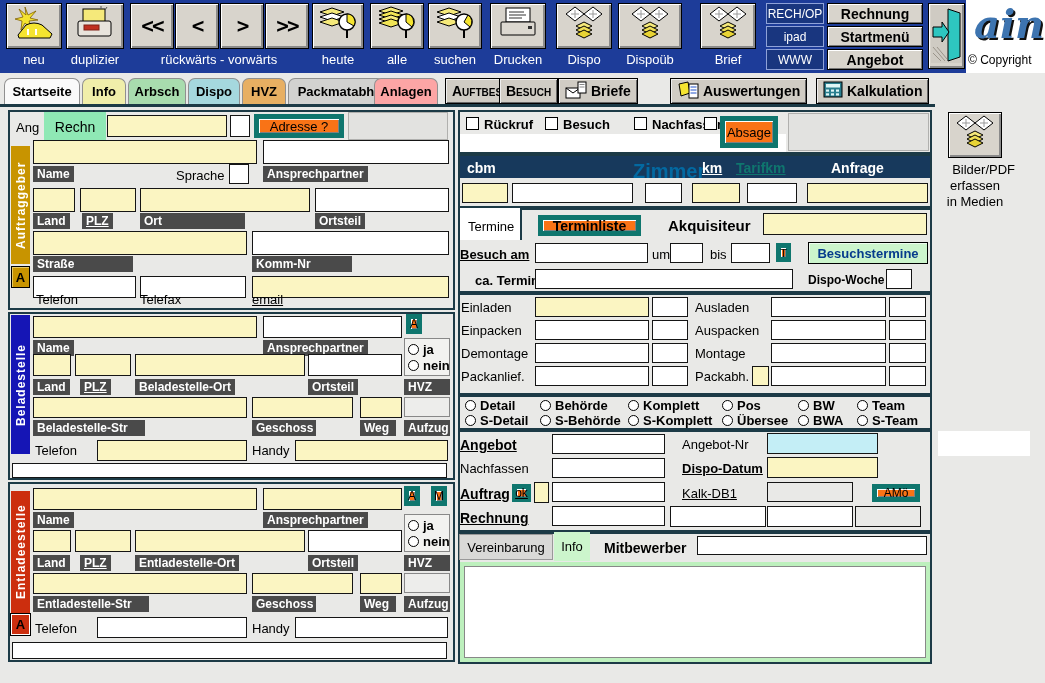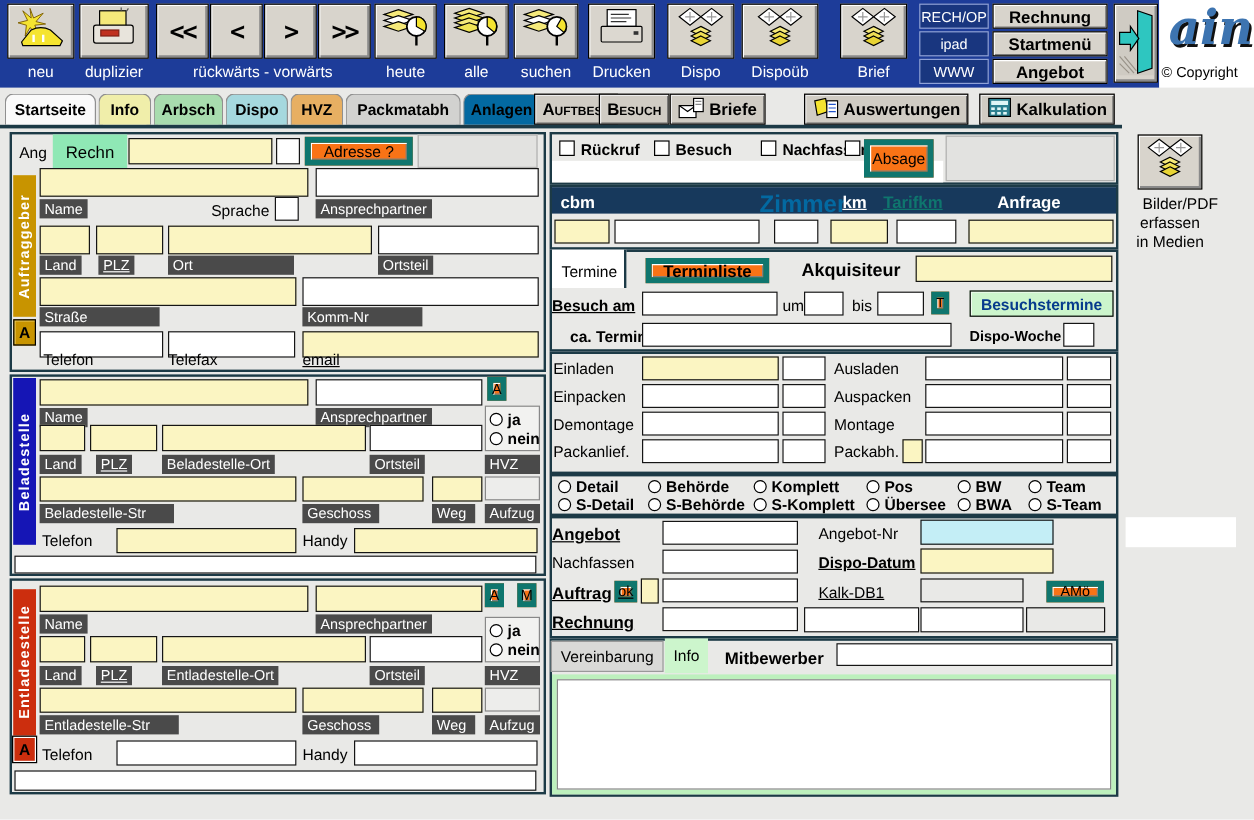--- a/index.html
+++ b/index.html
@@ -4,21 +4,21 @@
 <style>
 *{margin:0;padding:0;box-sizing:border-box}
 body{background:#fff}
 #screen{position:relative;width:1045px;height:683px;background:#e9e9e7;font-family:"Liberation Sans",sans-serif;overflow:hidden}
 .a{position:absolute}
 .yf{background:#fbf5c2;border:1px solid #151515}
 .wf{background:#fff;border:1px solid #151515}
 .gf{background:#e9e9e7;border:1px solid #151515}
 .cf{background:#c4eef6;border:1px solid #151515}
 .inset{background:#e2e2e0;border:1px solid #b0b0ae}
-.dl{background:#4a4a4a;color:#fff;font-weight:normal;font-size:12px;line-height:16px;height:16px;padding:0 4px;white-space:nowrap}
+.dl{background:#4a4a4a;color:#fff;font-weight:bold;font-size:12px;line-height:16px;height:16px;padding:0 4px;white-space:nowrap}
 .t{font-size:13px;white-space:nowrap;color:#000}
 .b{font-weight:bold}
 .u{text-decoration:underline}
 .btn{background:#f97316;border:5px solid #0f766e;box-shadow:inset 1px 1px 0 #fff,inset -1px -1px 0 #808080;display:flex;align-items:center;justify-content:center;font-size:13px;white-space:nowrap}
 .box{border:2px solid #1c3a46}
 .vbar{color:#fff;font-weight:bold;font-size:12px;writing-mode:vertical-rl;transform:rotate(180deg);display:flex;align-items:center;justify-content:center;letter-spacing:1px}
 .cb{width:13px;height:13px;background:#fff;border:1px solid #000}
 .rad{width:11px;height:11px;background:#fff;border:1px solid #000;border-radius:50%;flex:none}
 .tbi{background:#d8d4cc;border:1px solid #000;box-shadow:inset 1px 1px 0 #fff,inset -2px -2px 0 #8a8a8a;display:flex;align-items:center;justify-content:center}
 .tbl{color:#fff;font-size:13px;white-space:nowrap;text-align:center}
@@ -186,21 +186,21 @@
 
   <div class="a" style="left:974px;top:0px;font-size:40px;font-weight:bold;font-style:italic;color:#3d74b0;text-shadow:2px 2px 0 #111;font-family:'DejaVu Serif',serif">ain</div>
   <div class="a" style="left:968px;top:53px;font-size:12px;color:#000">© Copyright</div>
 
   <div class="a tab" style="left:4px;top:78px;width:76px;background:#fafafa">Startseite</div>
   <div class="a tab" style="left:82px;top:78px;width:44px;background:#f0eeaa">Info</div>
   <div class="a tab" style="left:128px;top:78px;width:58px;background:#a8dcae">Arbsch</div>
   <div class="a tab" style="left:188px;top:78px;width:52px;background:#a5d8de">Dispo</div>
   <div class="a tab" style="left:242px;top:78px;width:44px;background:#e7af62">HVZ</div>
   <div class="a tab" style="left:288px;top:78px;width:96px;background:#d2d2d0">Packmatabh</div>
-  <div class="a tab" style="left:386px;top:78px;width:64px;background:#0369a1">Anlagen</div>
+  <div class="a tab" style="left:374px;top:78px;width:64px;background:#fca5a5">Anlagen</div>
 
   <div class="a ab sc" style="left:445px;top:78px">Auftbest</div>
   <div class="a ab sc" style="left:499px;top:78px">Besuch</div>
   <div class="a ab" style="left:558px;top:78px">
     <span><svg width="22" height="18" viewBox="0 0 22 18">
           <rect x="1" y="7" width="14" height="10" fill="#fff" stroke="#000"></rect>
           <polyline points="1,7 8,12 15,7" fill="none" stroke="#000"></polyline>
           <rect x="13" y="1" width="8" height="11" fill="#fff" stroke="#000"></rect>
           <line x1="14.5" y1="3.5" x2="19.5" y2="3.5" stroke="#888"></line>
           <line x1="14.5" y1="6" x2="19.5" y2="6" stroke="#888"></line>

